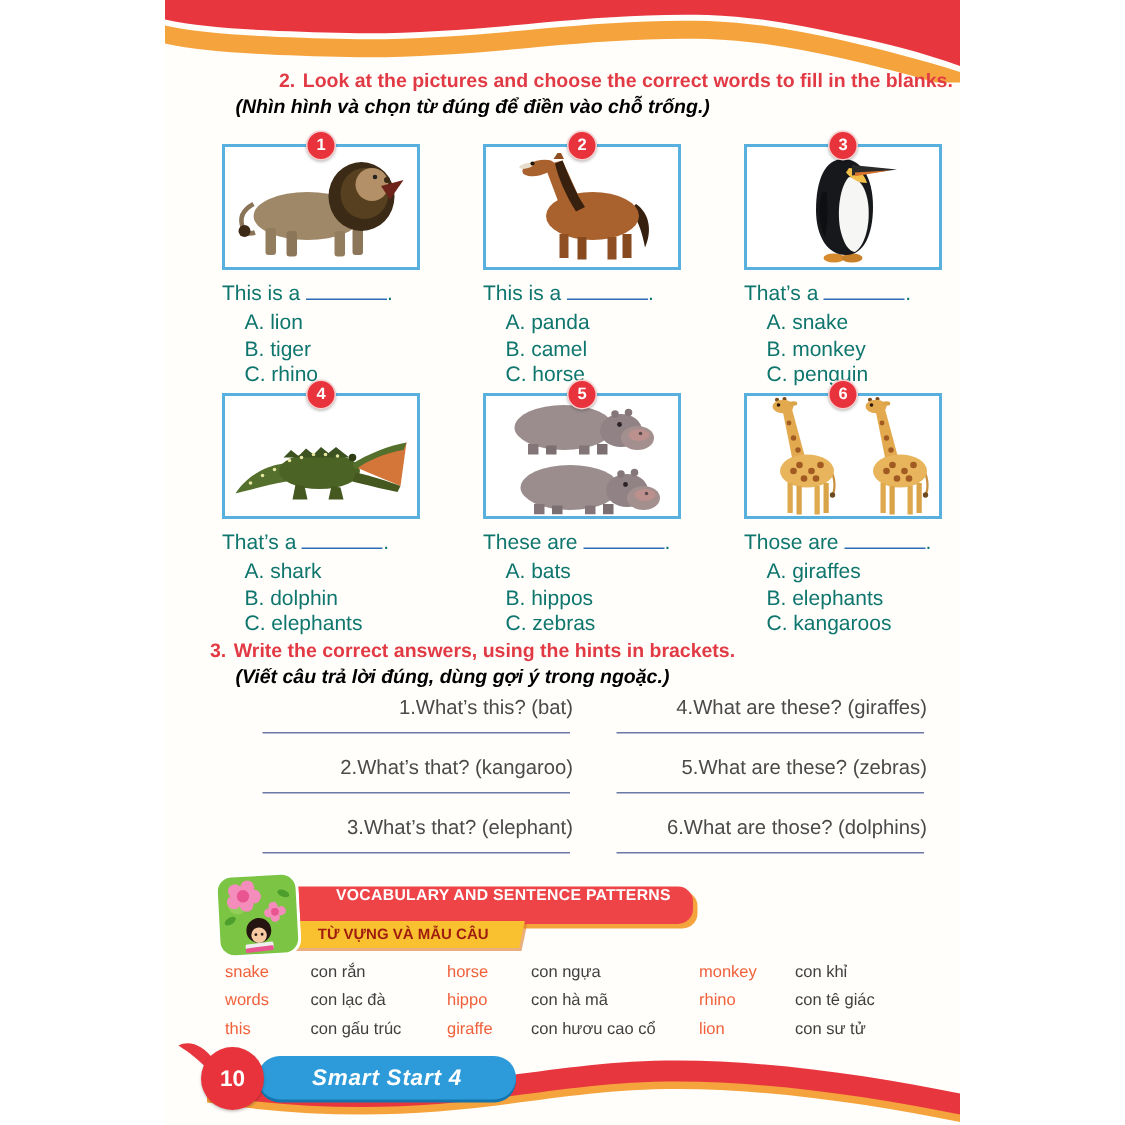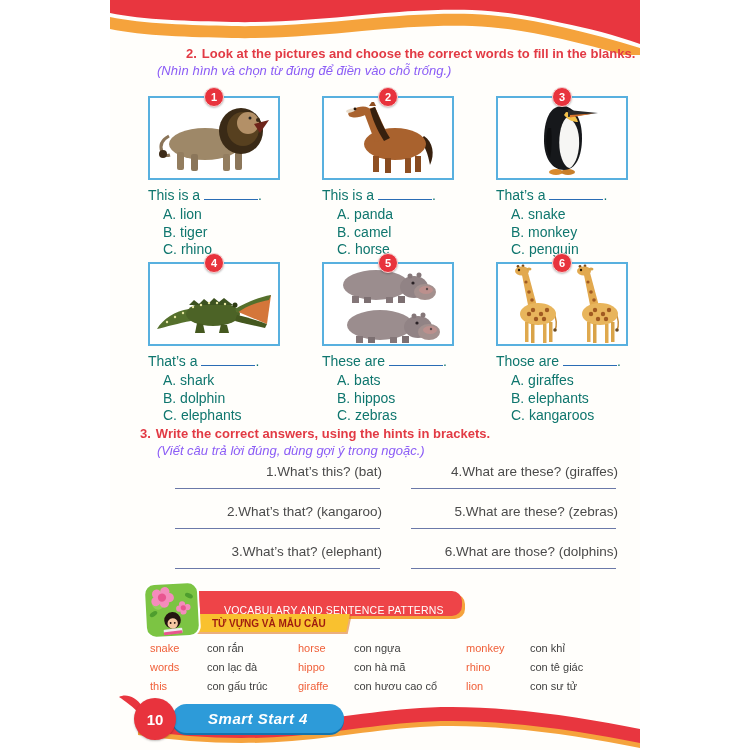--- a/index.html
+++ b/index.html
@@ -8,21 +8,21 @@
     width:750px; height:750px;
     background:#ffffff;
     font-family:"Liberation Sans", sans-serif;
     position:relative; overflow:hidden;
   }
   .page { position:absolute; left:110px; top:0; width:530px; height:750px; background:#fffefb; }
 
   
   .sec-head { position:absolute; font-weight:bold; font-size:13px; color:#e23a44; white-space:nowrap; }
   .sec-head .num { margin-right:5px; }
-  .sec-sub { position:absolute; font-weight:normal; font-style:italic; font-size:13px; color:#8b5cf6; white-space:nowrap; }
+  .sec-sub { position:absolute; font-weight:bold; font-style:italic; font-size:13px; color:#000000; white-space:nowrap; }
   #sec2-head { left:30px; top:46px;margin-left:46px; }
   #sec2-sub  { left:47px; top:63px; }
   #sec3-head { left:30px; top:426px; }
   #sec3-sub  { left:47px; top:443px; }
 
   
   .cell { position:absolute; width:136px; }
   #cell-1 { left:38px;  top:96px; }
   #cell-2 { left:212px; top:96px; }
   #cell-3 { left:386px; top:96px; }
@@ -44,22 +44,22 @@
   .qgrid { position:absolute; left:48px; top:464px; width:478px;
            display:grid; grid-template-columns:224px 224px; column-gap:12px; row-gap:15px;text-align:right; }
   .qitem { font-size:13.5px; color:#4a4a4a; }
   .qitem .qnum { display:inline-block; width:16px; }
   .qline { margin-top:9px; margin-left:17px; width:205px; height:1px; border-bottom:1.6px solid #6b79a8; }
 
   
   #vocab-banner { position:absolute; left:52px; top:591px; width:300px; height:25px;
                   background:#ee4448; border-radius:6px 10px 10px 6px; z-index:1;
                   box-shadow:3px 3px 0 #f5a33c;
-                  display:flex; align-items:flex-end; padding-left:62px;
-                  color:#ffffff; font-weight:normal; font-size:10.5px; letter-spacing:0.2px; white-space:nowrap; }
+                  display:flex; align-items:flex-start; padding-left:62px;
+                  color:#ffffff; font-weight:bold; font-size:10.5px; letter-spacing:0.2px; white-space:nowrap; }
   #vocab-subbanner { position:absolute; left:80px; top:614px; width:158px; height:18px;
                      background:#f9c12f; transform:skewX(-12deg); z-index:2;
                      box-shadow:2px 2px 0 rgba(221,122,42,0.6);
                      display:flex; align-items:center; justify-content:center;
                      color:#9e1b10; font-weight:bold; font-size:10px; white-space:nowrap; }
   #vocab-subbanner span { transform:skewX(12deg); }
   #vocab-icon { position:absolute; left:34px; top:582px; width:56px; height:56px; z-index:3; transform:rotate(-3deg); }
 
   
   #vocab-grid { position:absolute; left:40px; top:641px;

